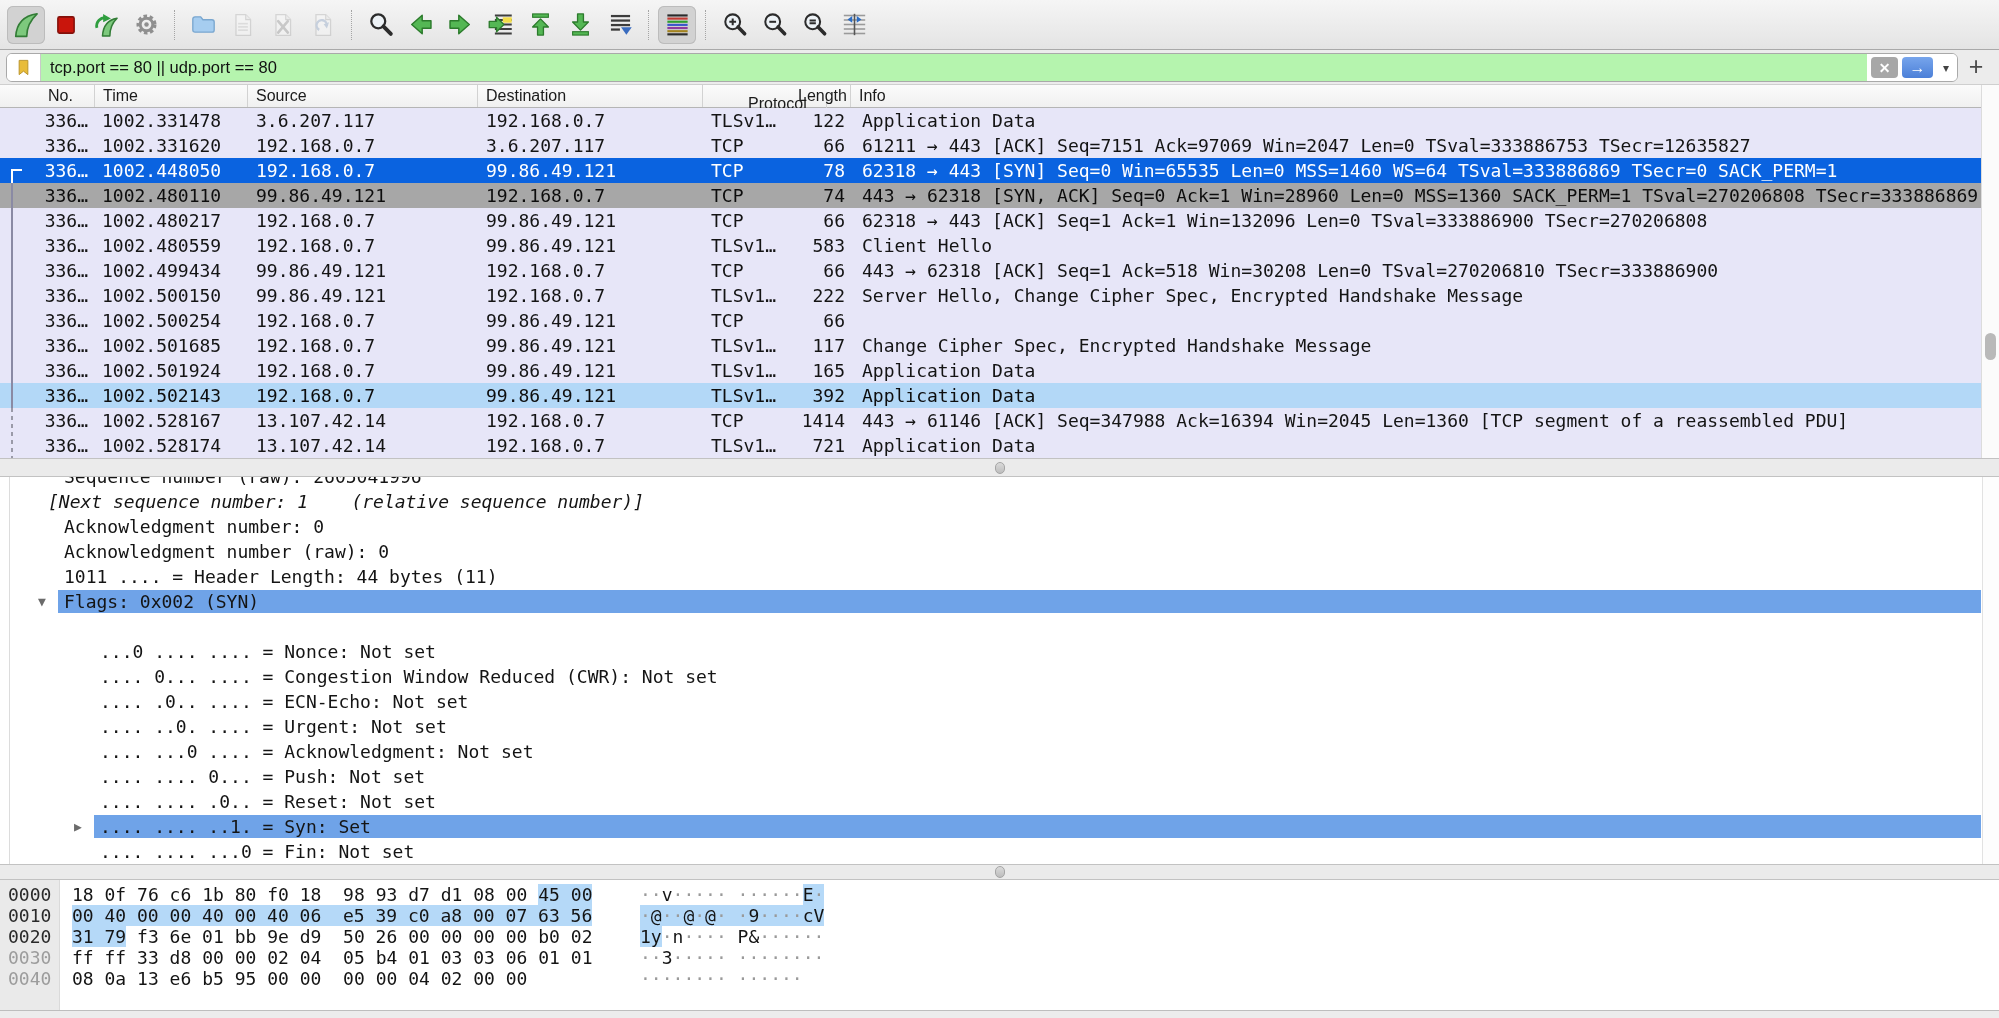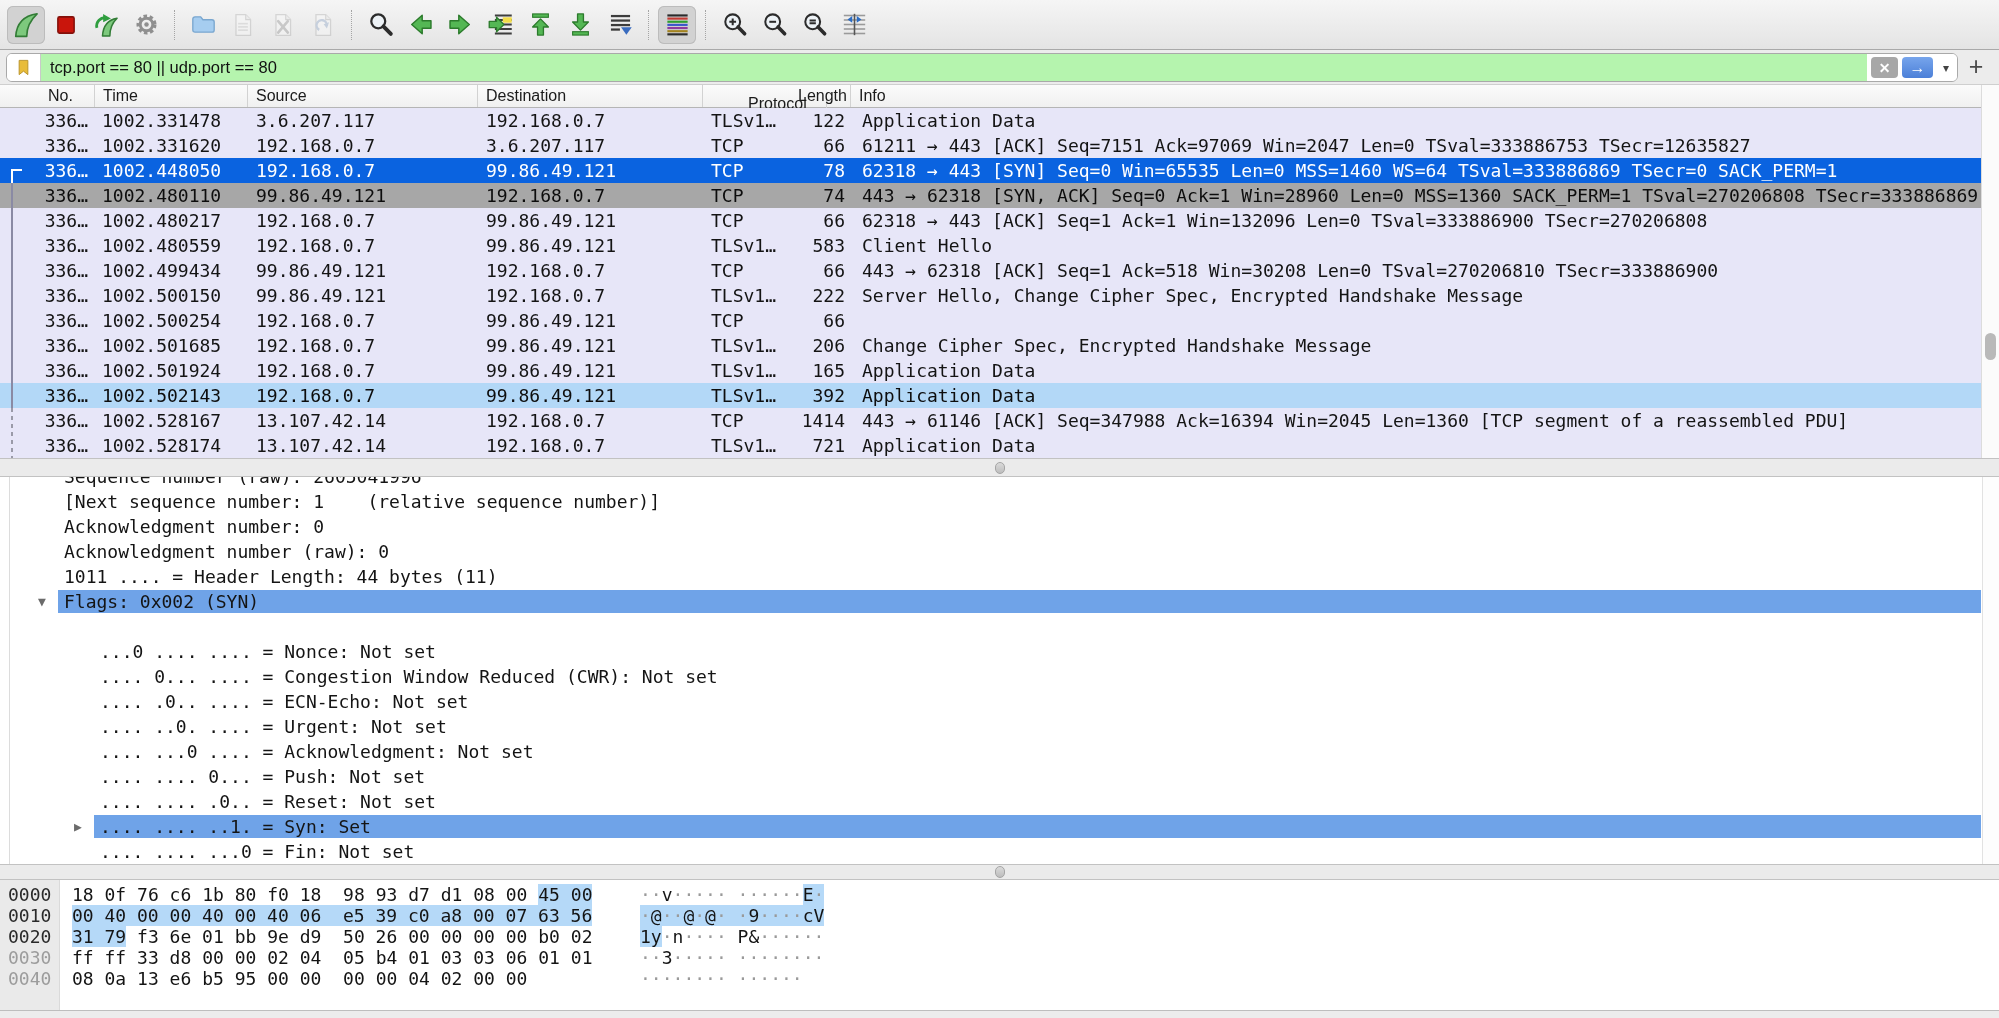--- a/index.html
+++ b/index.html
@@ -368,21 +368,21 @@
         <div class="pcell" style="left: 486px; width: 215px; text-align: left;">99.86.49.121</div>
         <div class="pcell" style="left: 711px; width: 78px; text-align: left;">TCP</div>
         <div class="pcell" style="left: 788px; width: 57px; text-align: right;">66</div>
       </div>
       <div class="prow lavender" style="top: 225px;">
         <div class="pcell" style="left: 0px; width: 88px; text-align: right;">336…</div>
         <div class="pcell" style="left: 102px; width: 144px; text-align: left;">1002.501685</div>
         <div class="pcell" style="left: 256px; width: 220px; text-align: left;">192.168.0.7</div>
         <div class="pcell" style="left: 486px; width: 215px; text-align: left;">99.86.49.121</div>
         <div class="pcell" style="left: 711px; width: 78px; text-align: left;">TLSv1…</div>
-        <div class="pcell" style="left: 788px; width: 57px; text-align: right;">206</div>
+        <div class="pcell" style="left: 788px; width: 57px; text-align: right;">117</div>
         <div class="pcell" style="left: 862px; width: 1119px; text-align: left;">Change Cipher Spec, Encrypted Handshake Message</div>
       </div>
       <div class="prow lavender" style="top: 250px;">
         <div class="pcell" style="left: 0px; width: 88px; text-align: right;">336…</div>
         <div class="pcell" style="left: 102px; width: 144px; text-align: left;">1002.501924</div>
         <div class="pcell" style="left: 256px; width: 220px; text-align: left;">192.168.0.7</div>
         <div class="pcell" style="left: 486px; width: 215px; text-align: left;">99.86.49.121</div>
         <div class="pcell" style="left: 711px; width: 78px; text-align: left;">TLSv1…</div>
         <div class="pcell" style="left: 788px; width: 57px; text-align: right;">165</div>
         <div class="pcell" style="left: 862px; width: 1119px; text-align: left;">Application Data</div>
@@ -425,21 +425,21 @@
   </div>
 
   <div class="splitter sp1">
     <div class="handle"></div>
   </div>
 
   <div class="detail">
     <div class="dedge"></div>
     <div class="dtrack"></div>
   <div class="dline" style="top: -13px;"><span class="dtext" style="left: 64px;">Sequence number (raw): 2605041996</span></div>
-      <div class="dline" style="top: 12px;"><span class="dtext" style="left: 64px;">[Next sequence number: 1    (relative sequence number)]</span></div>
+      <div class="dline" style="top: 12px;"><span class="dtext" style="left: 48px; font-style: italic;">[Next sequence number: 1    (relative sequence number)]</span></div>
       <div class="dline" style="top: 37px;"><span class="dtext" style="left: 64px;">Acknowledgment number: 0</span></div>
       <div class="dline" style="top: 62px;"><span class="dtext" style="left: 64px;">Acknowledgment number (raw): 0</span></div>
       <div class="dline" style="top: 87px;"><span class="dtext" style="left: 64px;">1011 .... = Header Length: 44 bytes (11)</span></div>
       <div class="dline" style="top: 112px;"><div class="dhl" style="left: 58px;"></div><span class="dexp" style="left: 38px;">▼</span><span class="dtext" style="left: 64px;">Flags: 0x002 (SYN)</span></div>
       <div class="dline" style="top: 162px;"><span class="dtext" style="left: 100px;">...0 .... .... = Nonce: Not set</span></div>
       <div class="dline" style="top: 187px;"><span class="dtext" style="left: 100px;">.... 0... .... = Congestion Window Reduced (CWR): Not set</span></div>
       <div class="dline" style="top: 212px;"><span class="dtext" style="left: 100px;">.... .0.. .... = ECN-Echo: Not set</span></div>
       <div class="dline" style="top: 237px;"><span class="dtext" style="left: 100px;">.... ..0. .... = Urgent: Not set</span></div>
       <div class="dline" style="top: 262px;"><span class="dtext" style="left: 100px;">.... ...0 .... = Acknowledgment: Not set</span></div>
       <div class="dline" style="top: 287px;"><span class="dtext" style="left: 100px;">.... .... 0... = Push: Not set</span></div>

